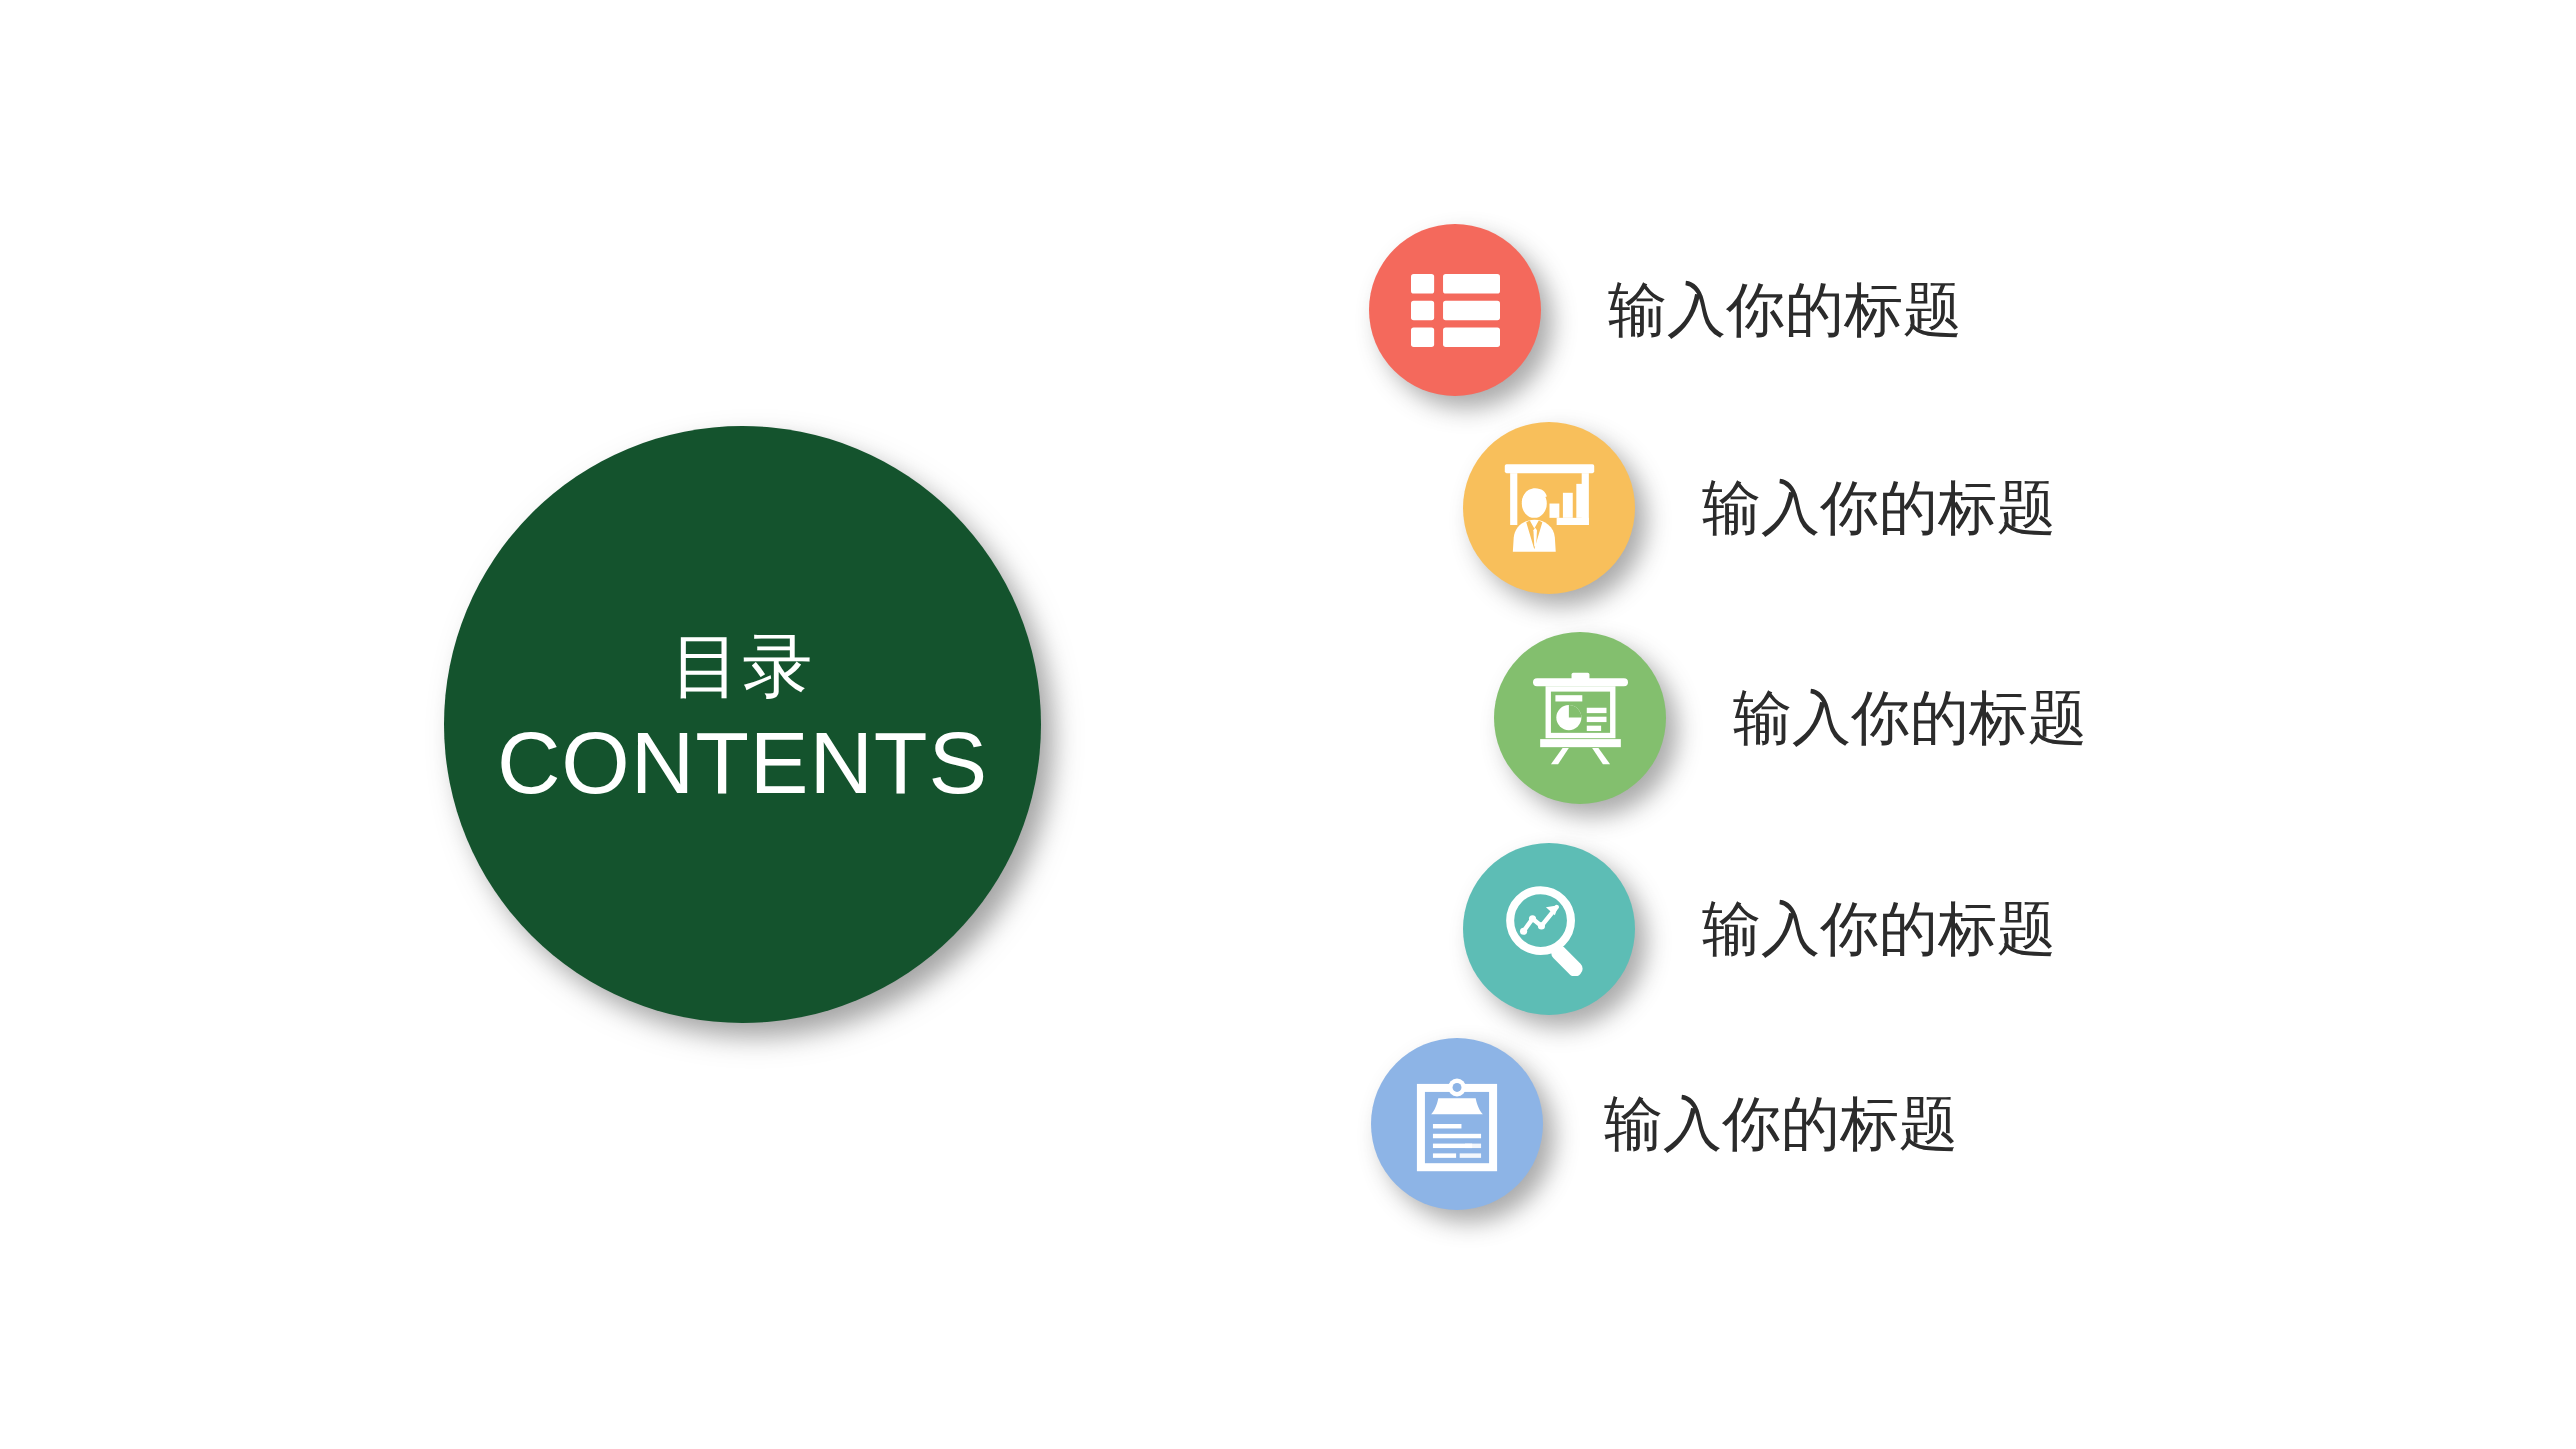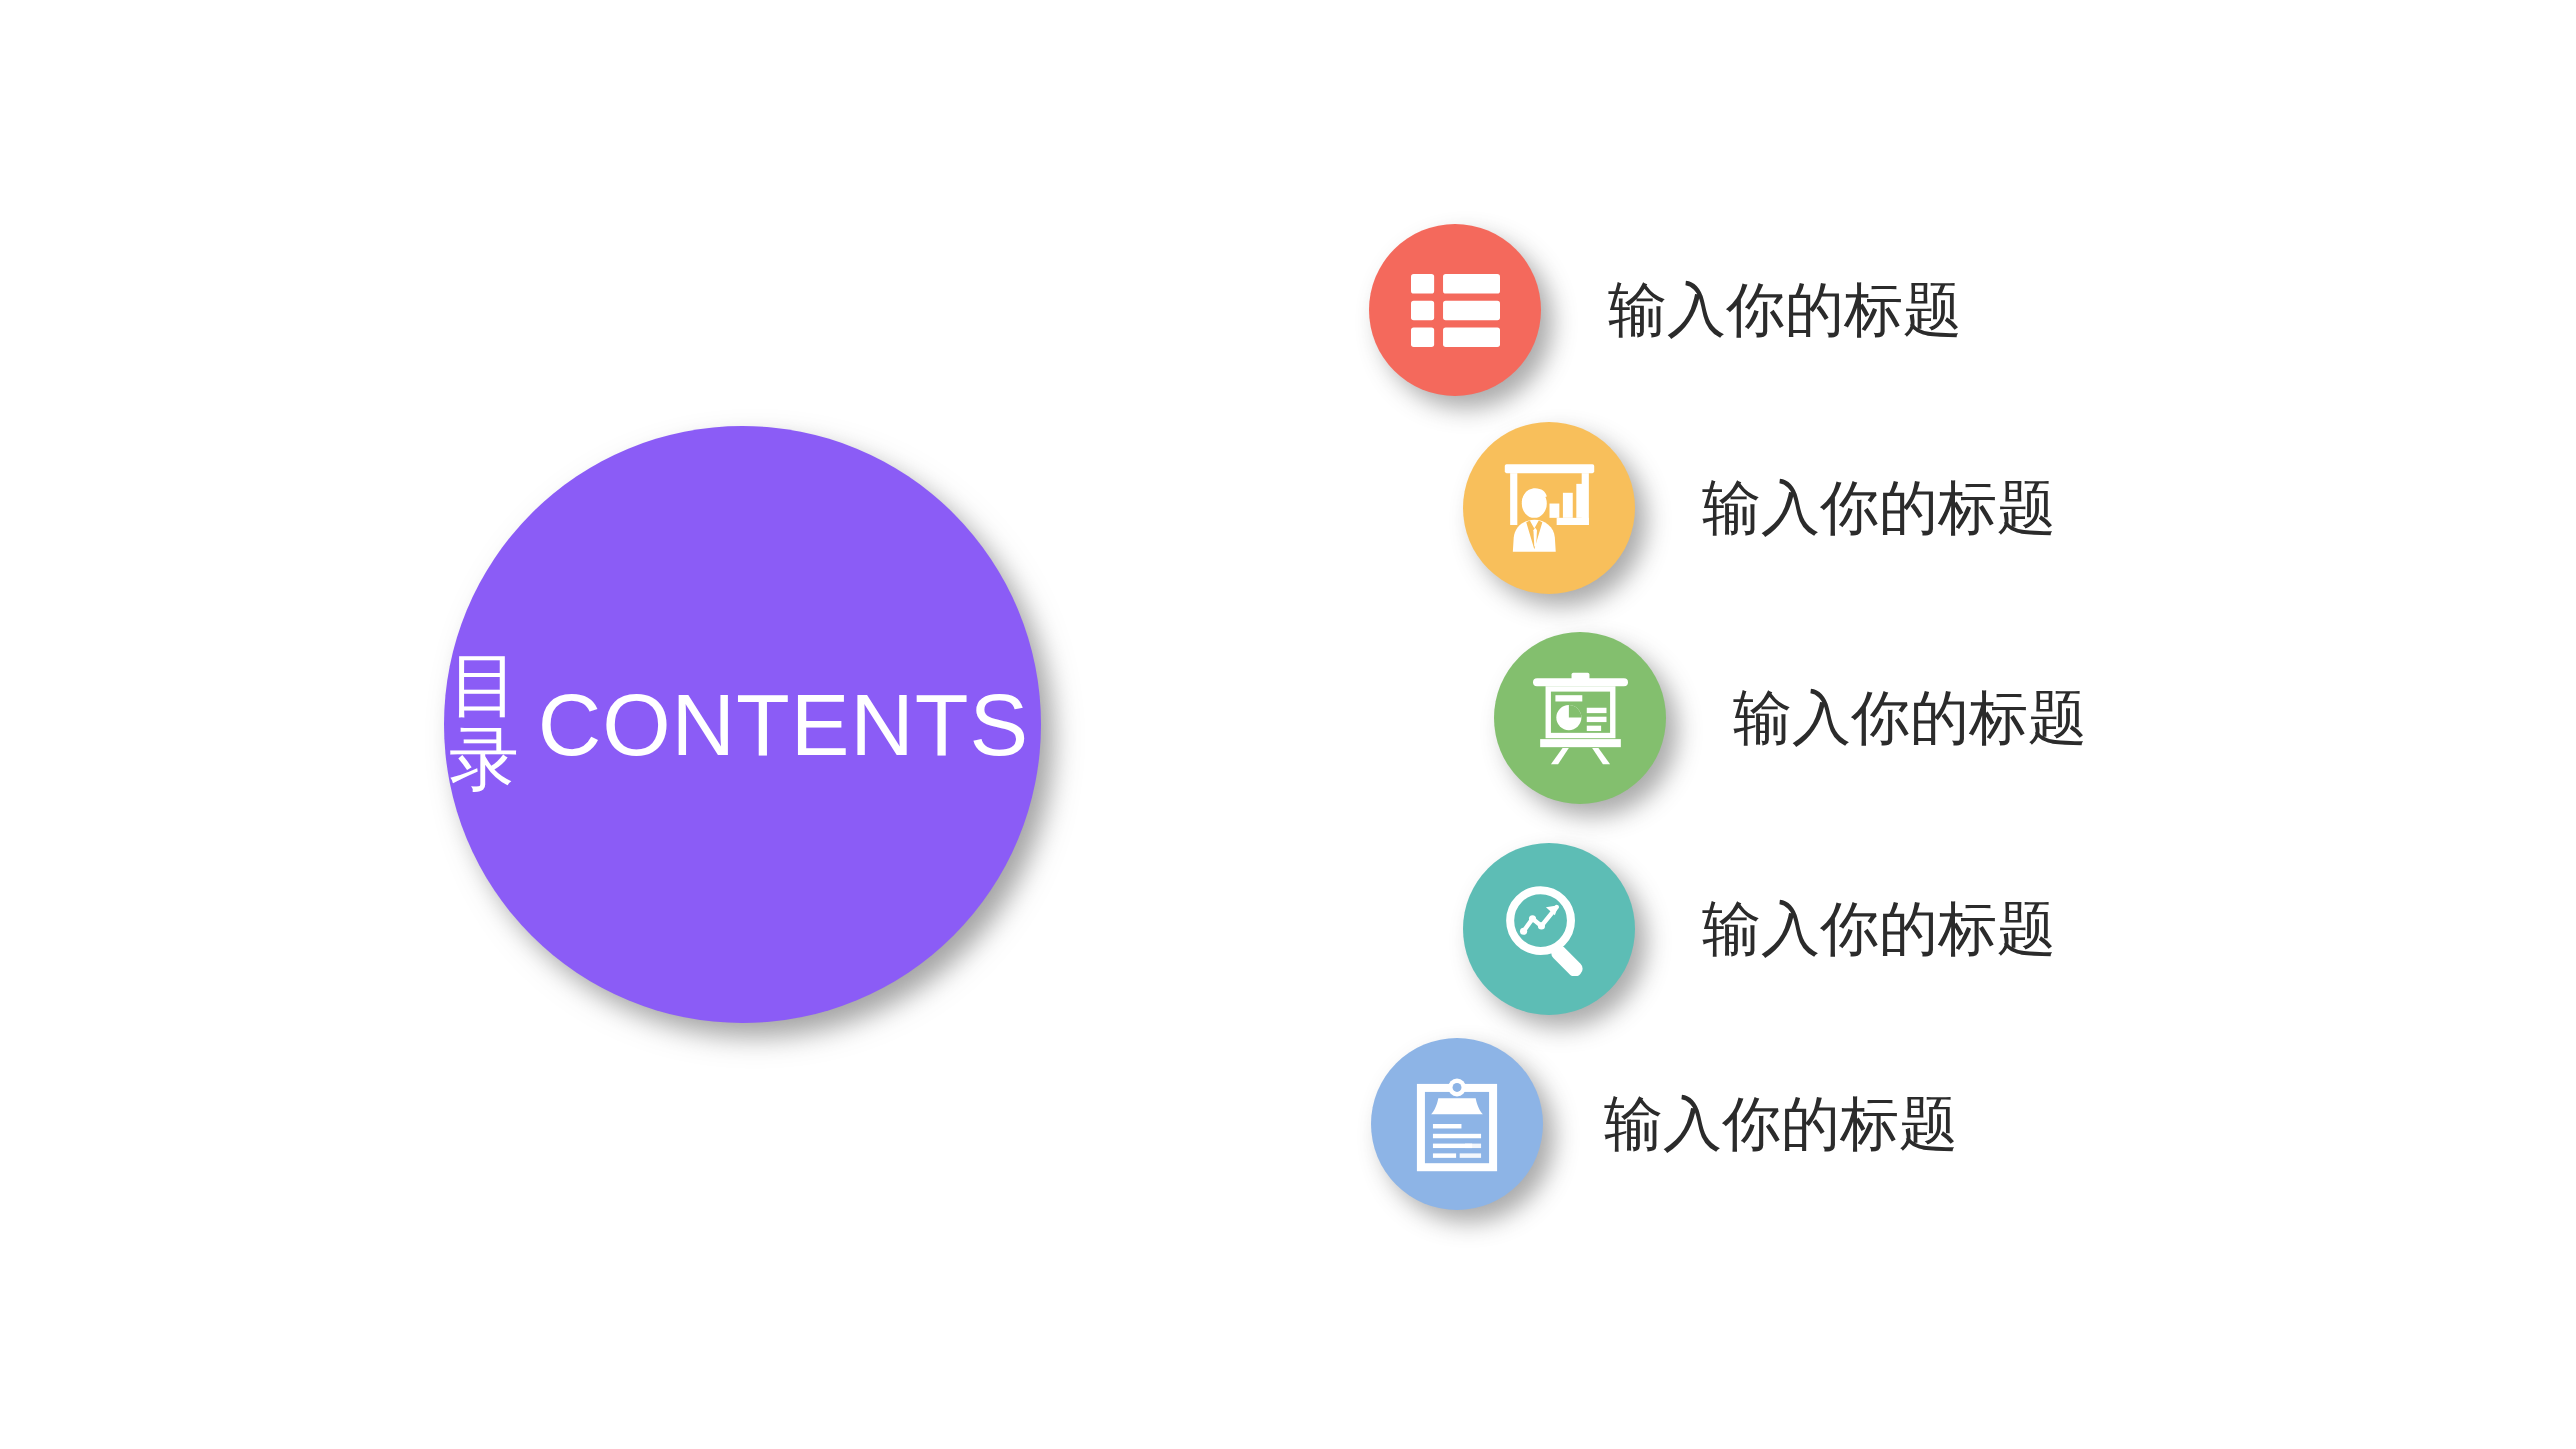--- a/index.html
+++ b/index.html
@@ -17,24 +17,24 @@
   }
 
   
   #hero-circle {
     position: absolute;
     left: 444px;
     top: 426px;
     width: 597px;
     height: 597px;
     border-radius: 50%;
-    background: #8b5cf6;
+    background: #14532d;
     box-shadow: 12.5px 14.3px 27px rgba(90, 90, 90, 0.55);
     display: flex;
-    flex-direction: row;
+    flex-direction: column;
     align-items: center;
     justify-content: center;
     box-sizing: border-box;
   }
   #hero-cn {
     color: #ffffff;
     font-size: 70px;
     line-height: 1.05;
     letter-spacing: 1.8px;
     font-weight: 400;

